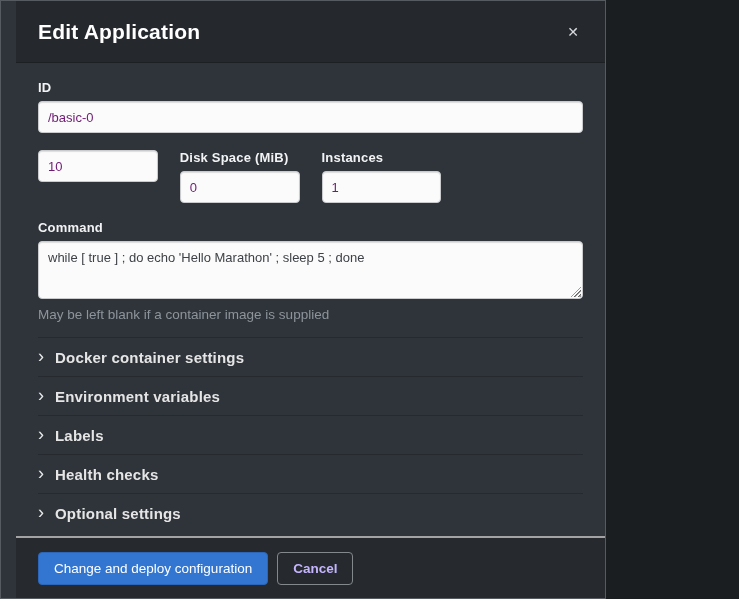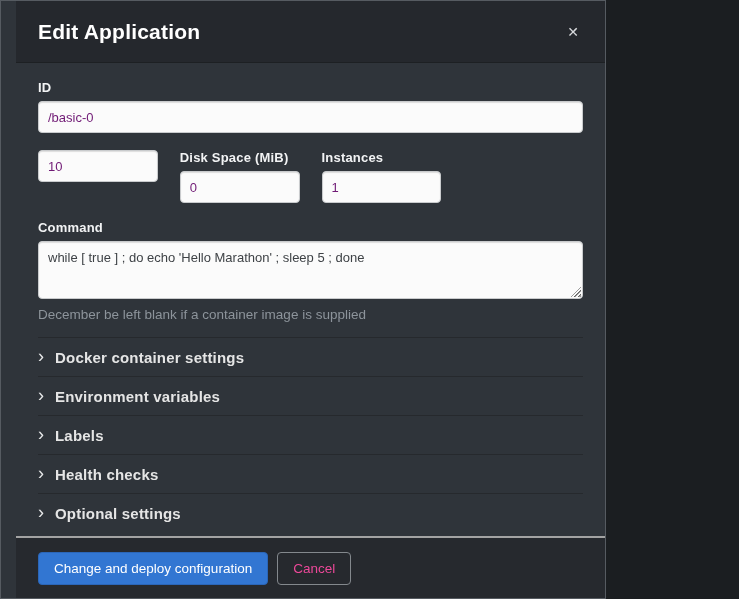--- a/index.html
+++ b/index.html
@@ -98,21 +98,21 @@
   }
   .btn {
     height: 33px; border-radius: 4px; font-size: 13.5px; font-weight: 400;
     padding: 0 15px; cursor: pointer;
     font-family: "Liberation Sans", "DejaVu Sans", sans-serif;
   }
   .btn-primary {
     background: #3276d2; color: #ffffff; border: 1px solid #2b66b8;
   }
   .btn-secondary {
-    background: transparent; color: #ec4899; border: 1px solid #83888d;
+    background: transparent; color: #c4b5fd; border: 1px solid #83888d; font-weight: bold;
   }
 </style>
 </head>
 <body>
 
 <div class="modal">
 
   <div class="modal-header">
     <div class="modal-title">Edit Application</div>
     <button class="close-btn">✕</button>
@@ -138,21 +138,21 @@
         <input class="text-input" type="text" value="1" style="">
       </div>
     </div>
 
     <div class="form-group" style="margin-bottom:0;">
       <label class="field-label">Command</label>
       <div class="textarea-wrap">
         <textarea class="command-textarea" style="">while [ true ] ; do echo 'Hello Marathon' ; sleep 5 ; done</textarea>
         <span class="resize-grip"></span>
       </div>
-      <div class="help-text">December be left blank if a container image is supplied</div>
+      <div class="help-text">May be left blank if a container image is supplied</div>
     </div>
 
     <div class="sections">
       <div class="section-row">
         <span class="chevron">›</span>
         <span class="section-label">Docker container settings</span>
       </div>
       <div class="section-row">
         <span class="chevron">›</span>
         <span class="section-label">Environment variables</span>

